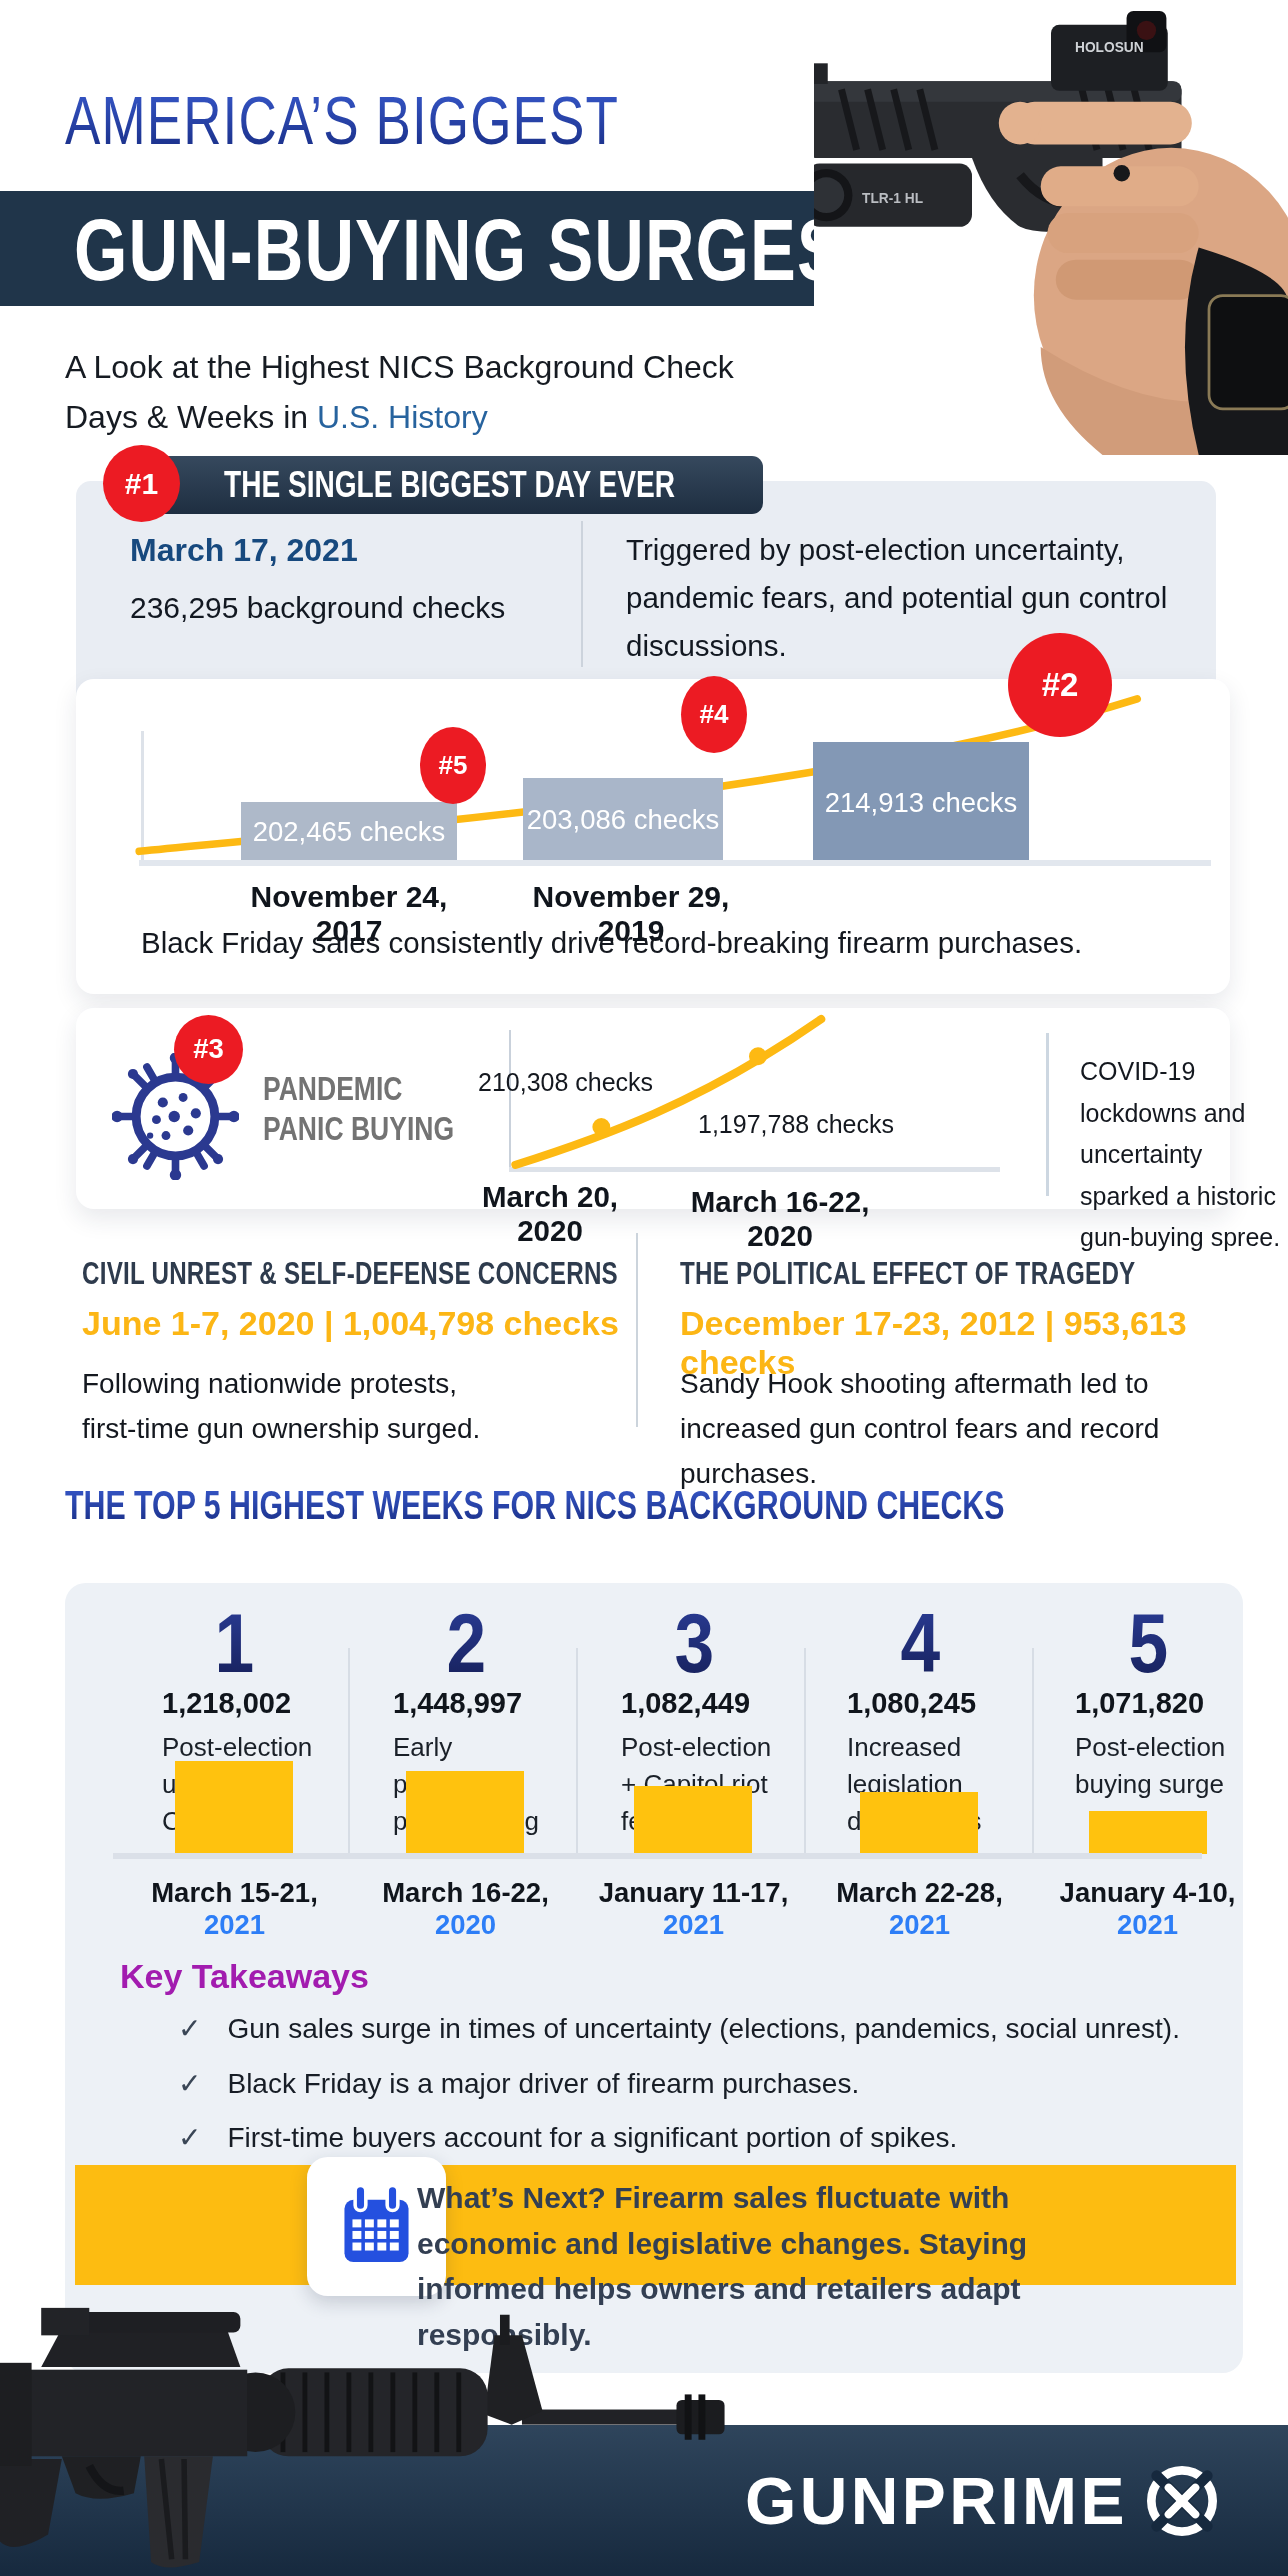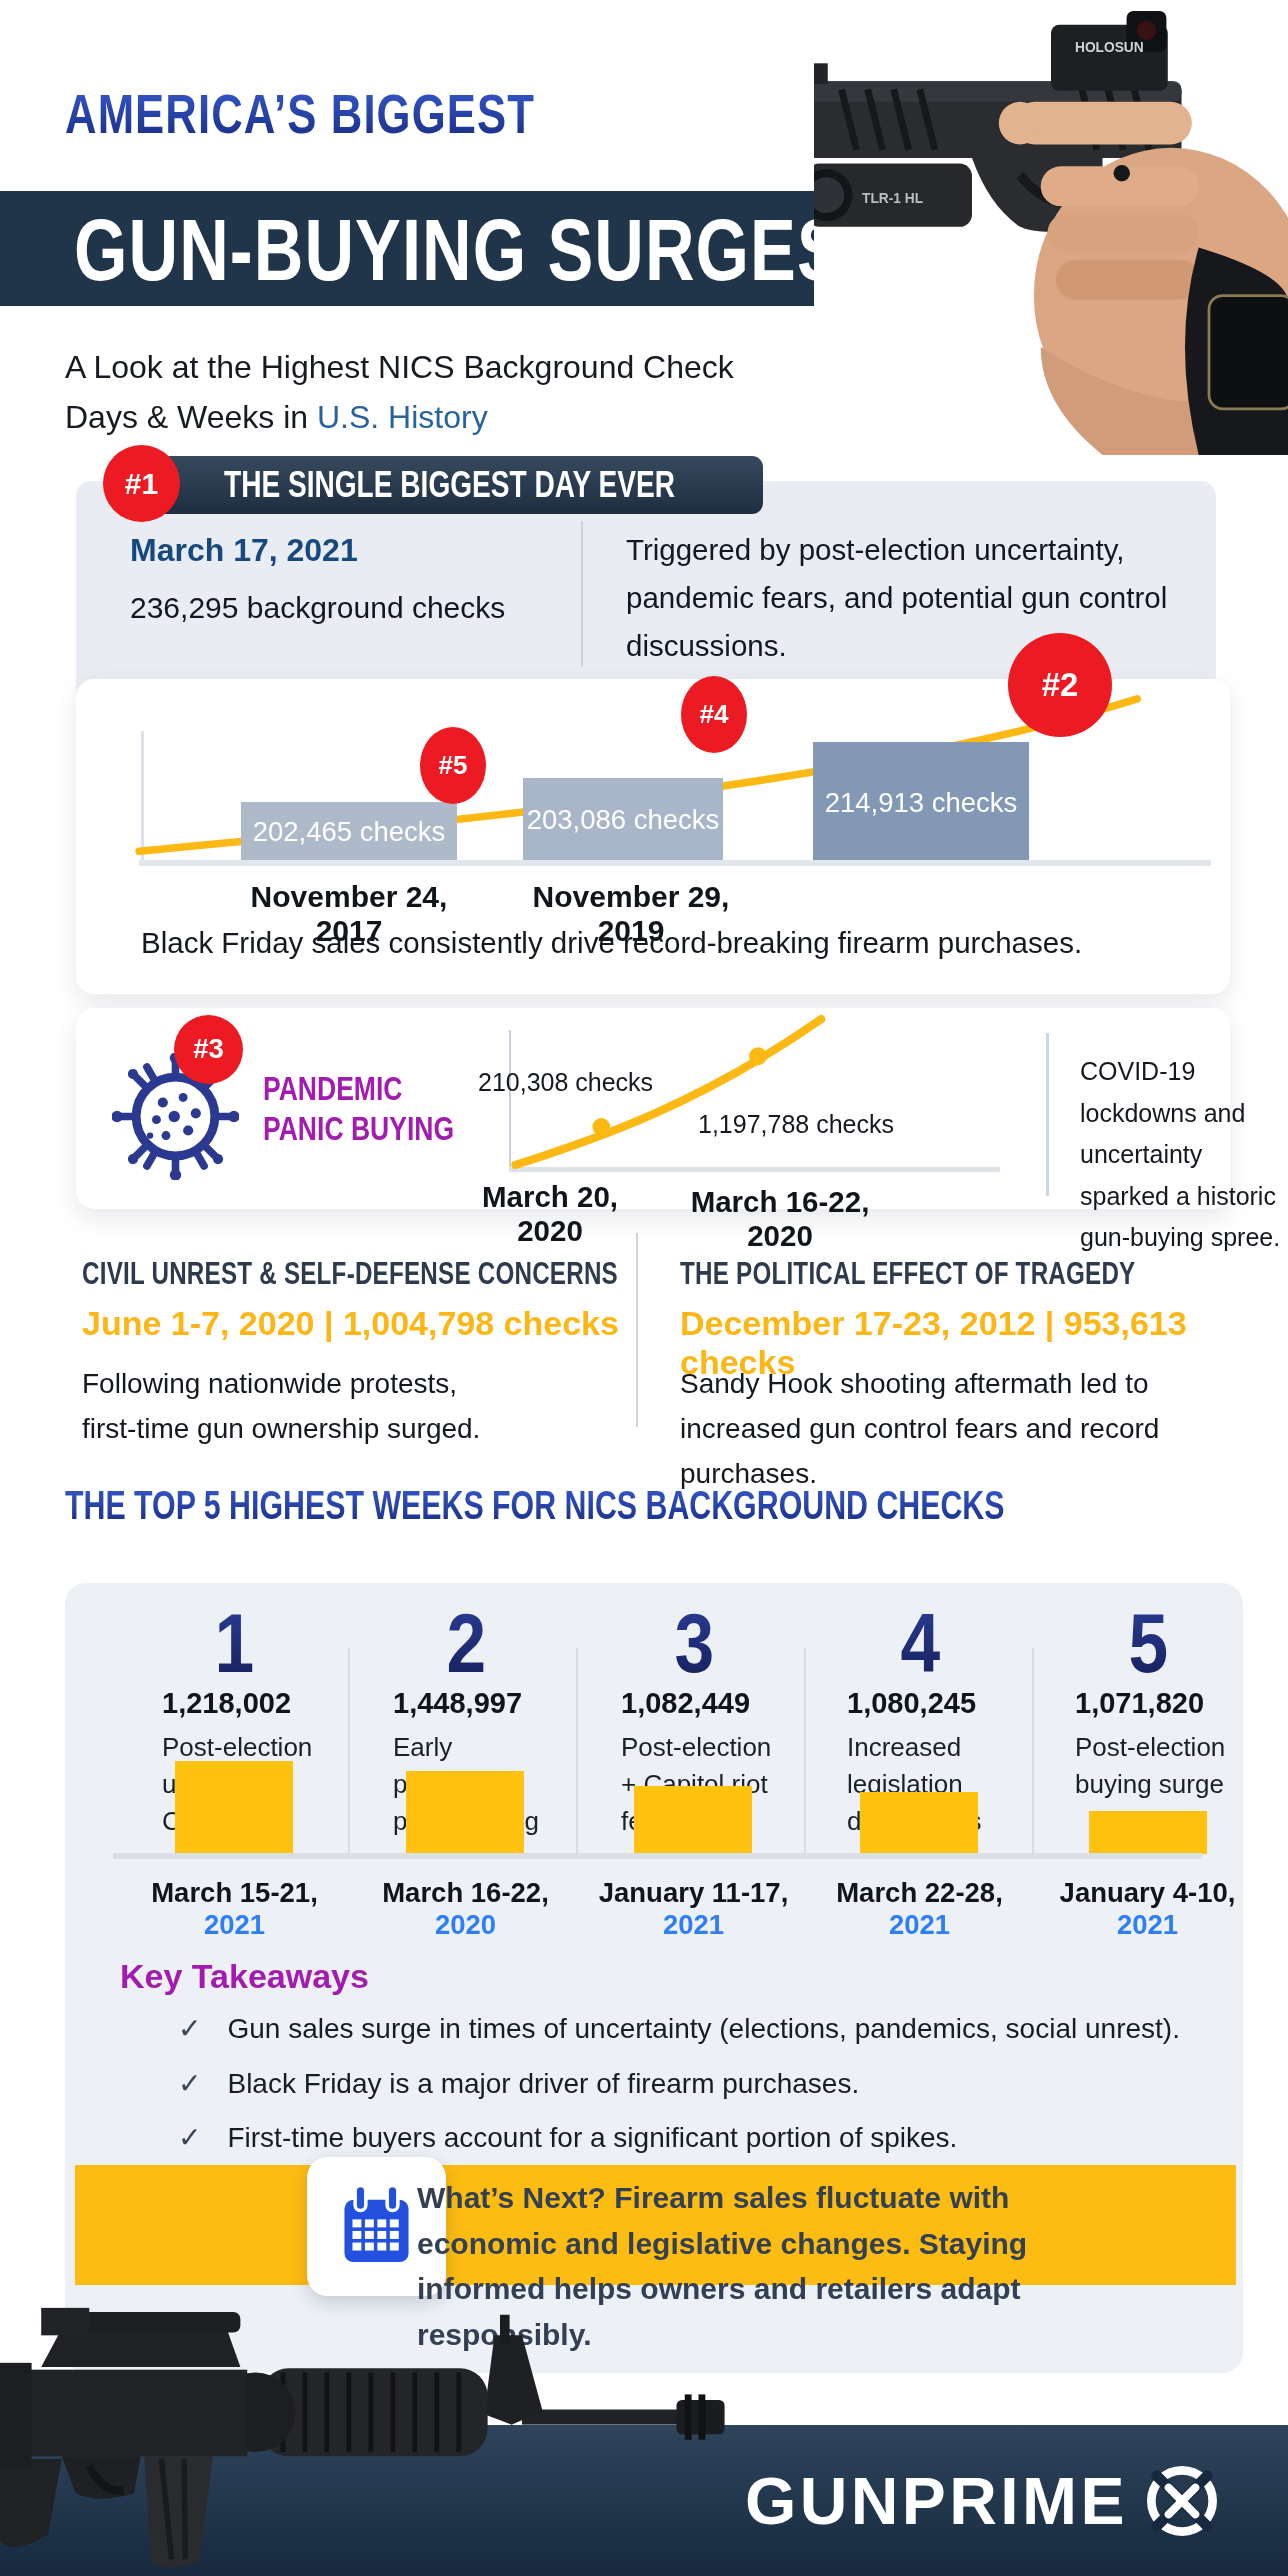--- a/index.html
+++ b/index.html
@@ -7,21 +7,21 @@
   #page { position:relative; width:1288px; height:2576px; background:#fff; overflow:hidden; }
 
   .abs { position:absolute; }
   .condensed { display:inline-block; transform:scaleX(0.78); transform-origin:left center; white-space:nowrap; }
   .condensed-c { display:inline-block; transform:scaleX(0.85); transform-origin:center center; white-space:nowrap; }
   .grad-blue { background:linear-gradient(180deg,#3a5cd0 0%, #162a80 100%);
                -webkit-background-clip:text; background-clip:text; color:transparent; }
   .grad-navy-num { background:linear-gradient(180deg,#2c3f9b 0%, #141d54 100%);
                -webkit-background-clip:text; background-clip:text; color:transparent; }
 
-  .title1 { left:65px; top:81px; font-size:56px; font-weight:700; letter-spacing:1.4px;text-align:right; }
+  .title1 { left:65px; top:81px; font-size:68px; font-weight:400; letter-spacing:1.4px;text-align:right; }
   .band { left:0; top:191px; width:1288px; height:115px; background:#20354a; }
   .title2 { left:74px; top:8.2px; font-size:88px; font-weight:800; color:#fff; letter-spacing:1.4px; }
 
   .pistol-art { left:814px; top:0; width:474px; height:455px; background:#fff; }
 
   .subtitle { left:65px; top:343px; width:701px; font-size:32px; line-height:1.55; color:#161b22; }
   .subtitle .hl { color:#27639e; }
 
   .red-badge { background:#ec1b23; border-radius:50%; color:#fff; font-weight:800;
                display:flex; align-items:center; justify-content:center; z-index:6; }
@@ -46,21 +46,21 @@
   .bf-date { position:absolute; top:201px; width:216px; text-align:center; font-size:30px;
              font-weight:800; color:#10151c; }
   .bf-caption { left:65px; top:247px; font-size:29.5px; color:#14181f; }
   .line-badge { position:absolute; z-index:7; }
   .badge5 { left:420px; top:727px; width:66px; height:77px; border-radius:50%; font-size:26px; }
   .badge4 { left:681px; top:676px; width:66px; height:77px; border-radius:50%; font-size:26px; }
   .badge2 { left:1008px; top:633px; width:104px; height:104px; font-size:33px; }
 
   .card3 { left:76px; top:1008px; width:1154px; height:201px; }
   .badge3 { left:98px; top:6.9px; width:69px; height:69px; font-size:27.5px; position:absolute; }
-  .p-title { left:187px; top:60px; font-size:34px; line-height:1.18; font-weight:800; color:#a21caf; }
+  .p-title { left:187px; top:60px; font-size:34px; line-height:1.18; font-weight:800; color:#737373; }
   .axisY3 { left:433px; top:22px; width:2.1px; height:139px; background:#c9d1db; }
   .base3 { left:433px; top:159px; width:491px; height:4.8px; background:#dde2e9; }
   .pp-label { font-size:25px; color:#14181f; }
   .pp-xlab { font-size:29.5px; font-weight:800; color:#10151c; text-align:center; }
   .div3 { left:970px; top:25px; width:2.7px; height:163px; background:#cdd7e1; }
   .covid-desc { left:1004px; top:43px; width:210px; font-size:25px; line-height:1.66; color:#14181f; }
 
   .ev-heading { font-size:31px; font-weight:700; color:#2e3b4d; letter-spacing:0.3px; }
   .ev-stat { font-size:34px; font-weight:800; color:#fcb615; }
   .ev-body { font-size:28px; line-height:1.6; color:#14181f; }

